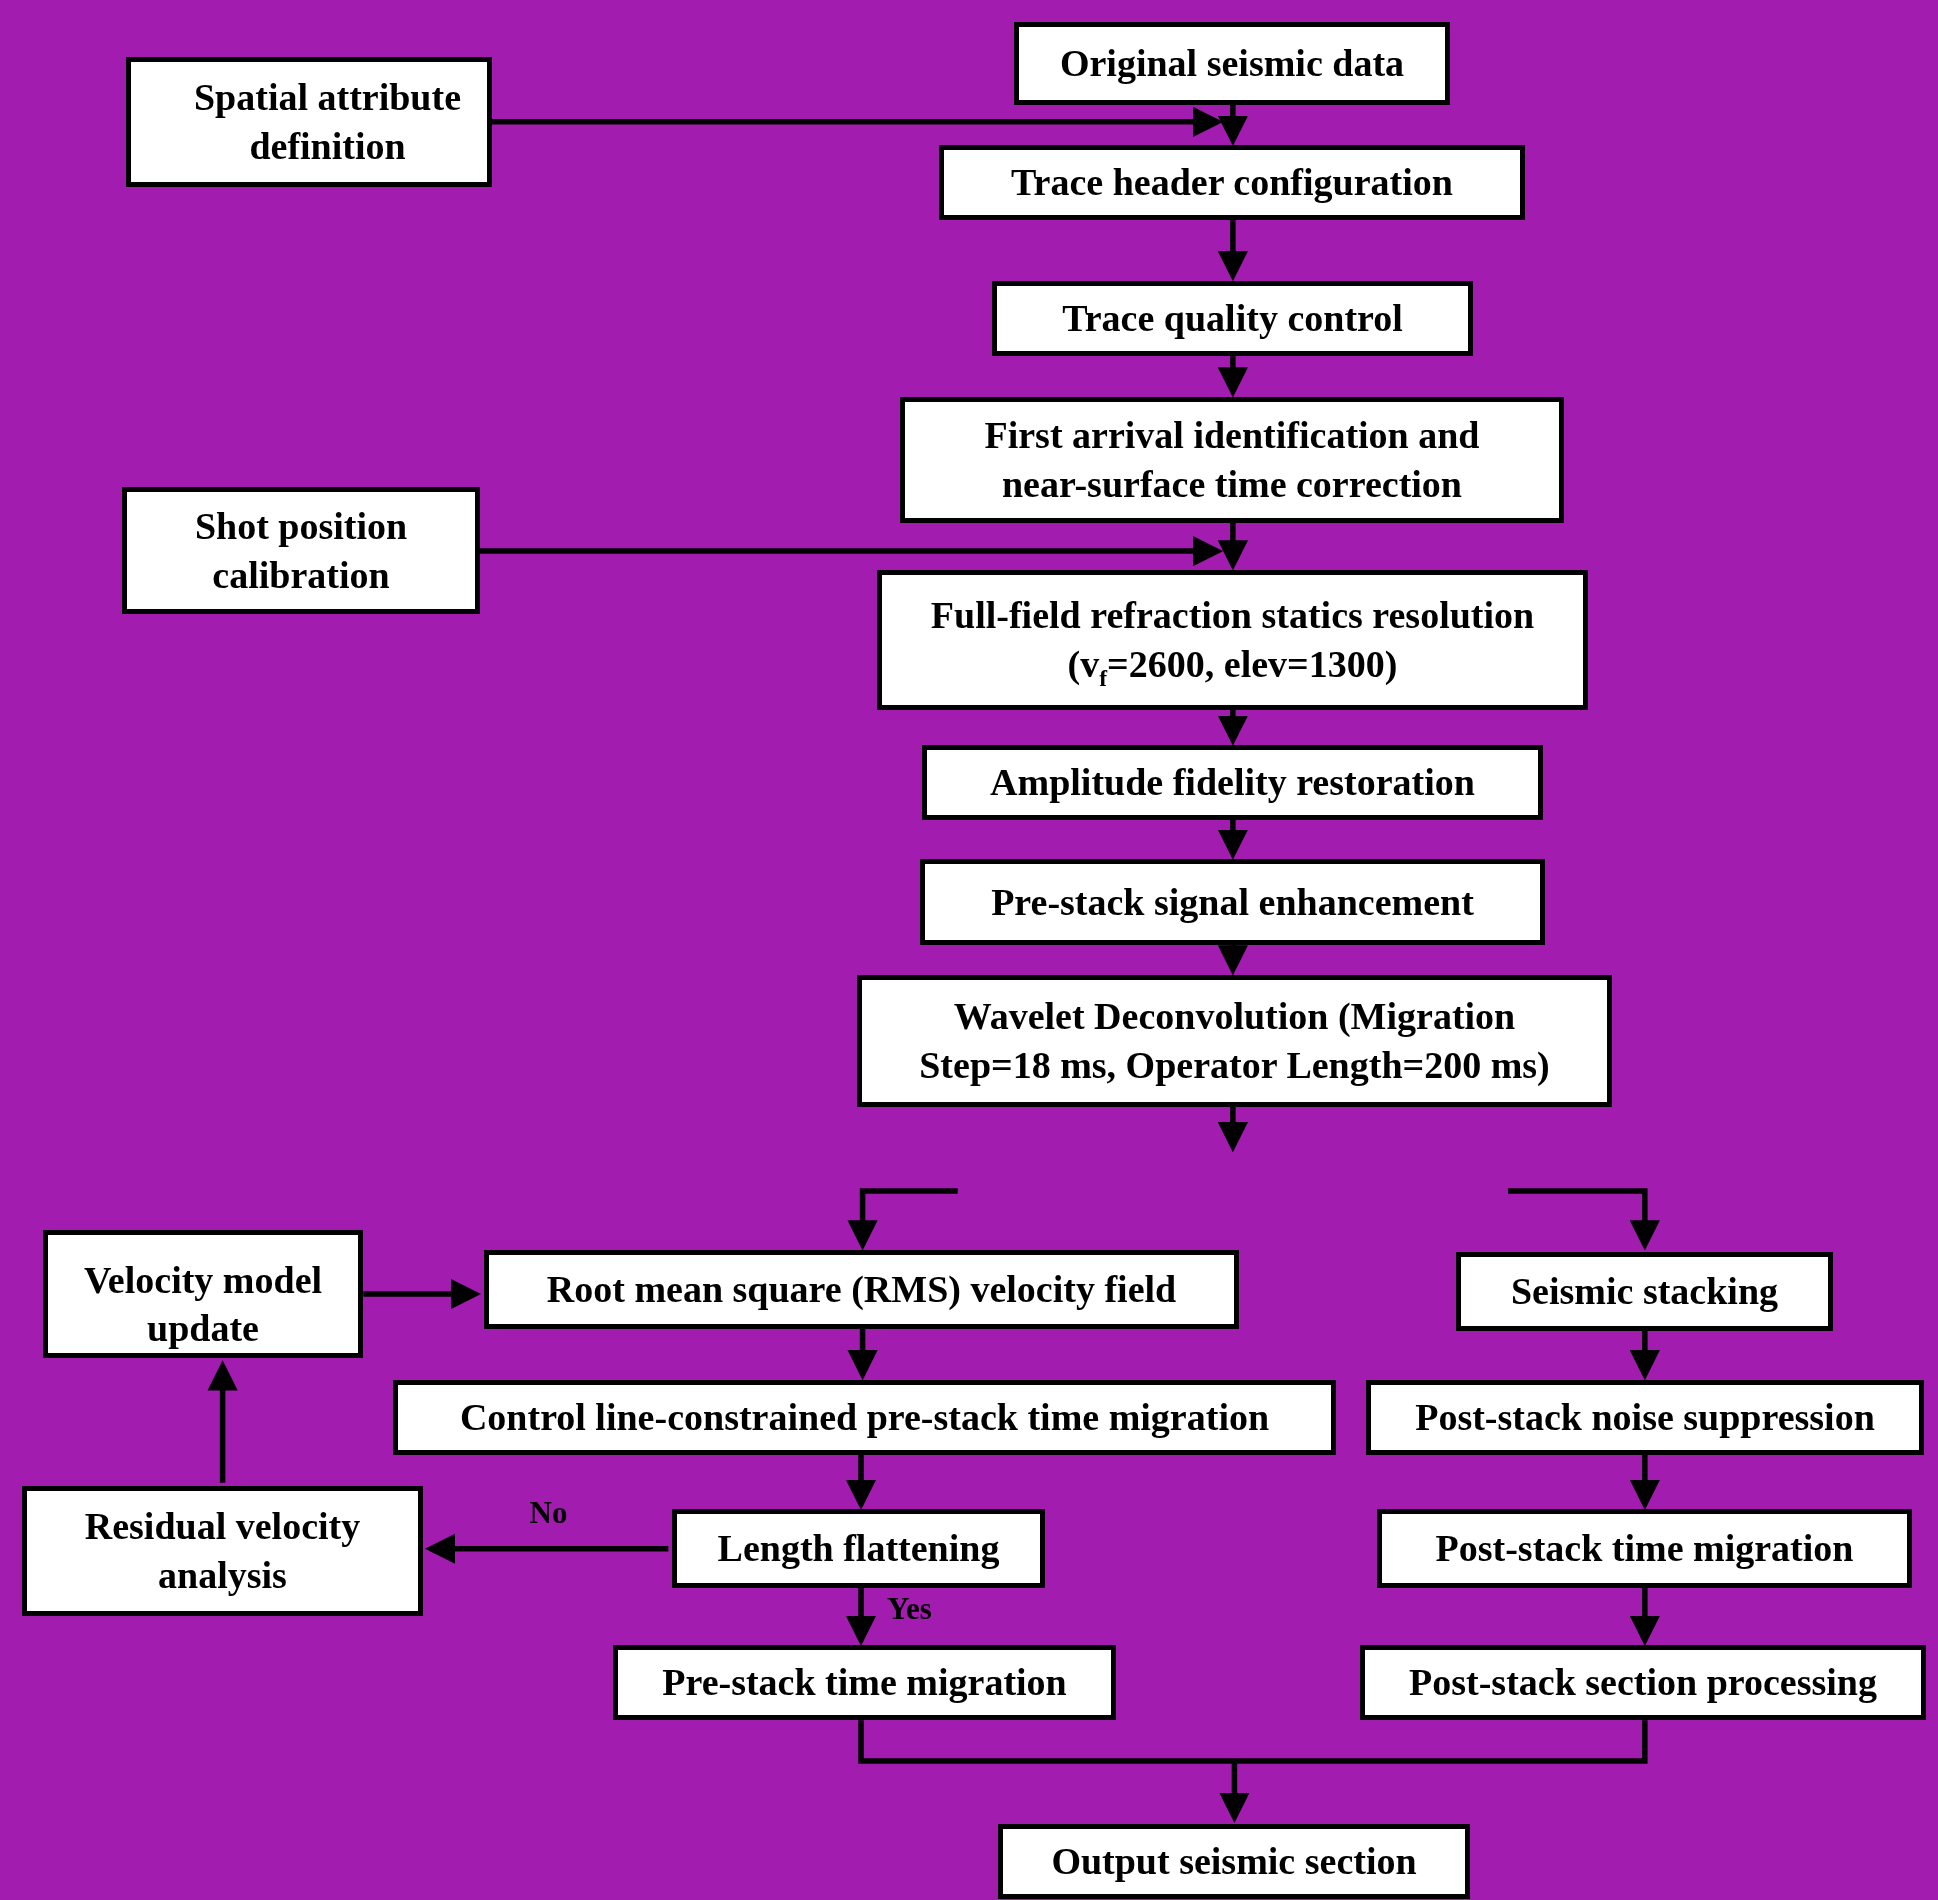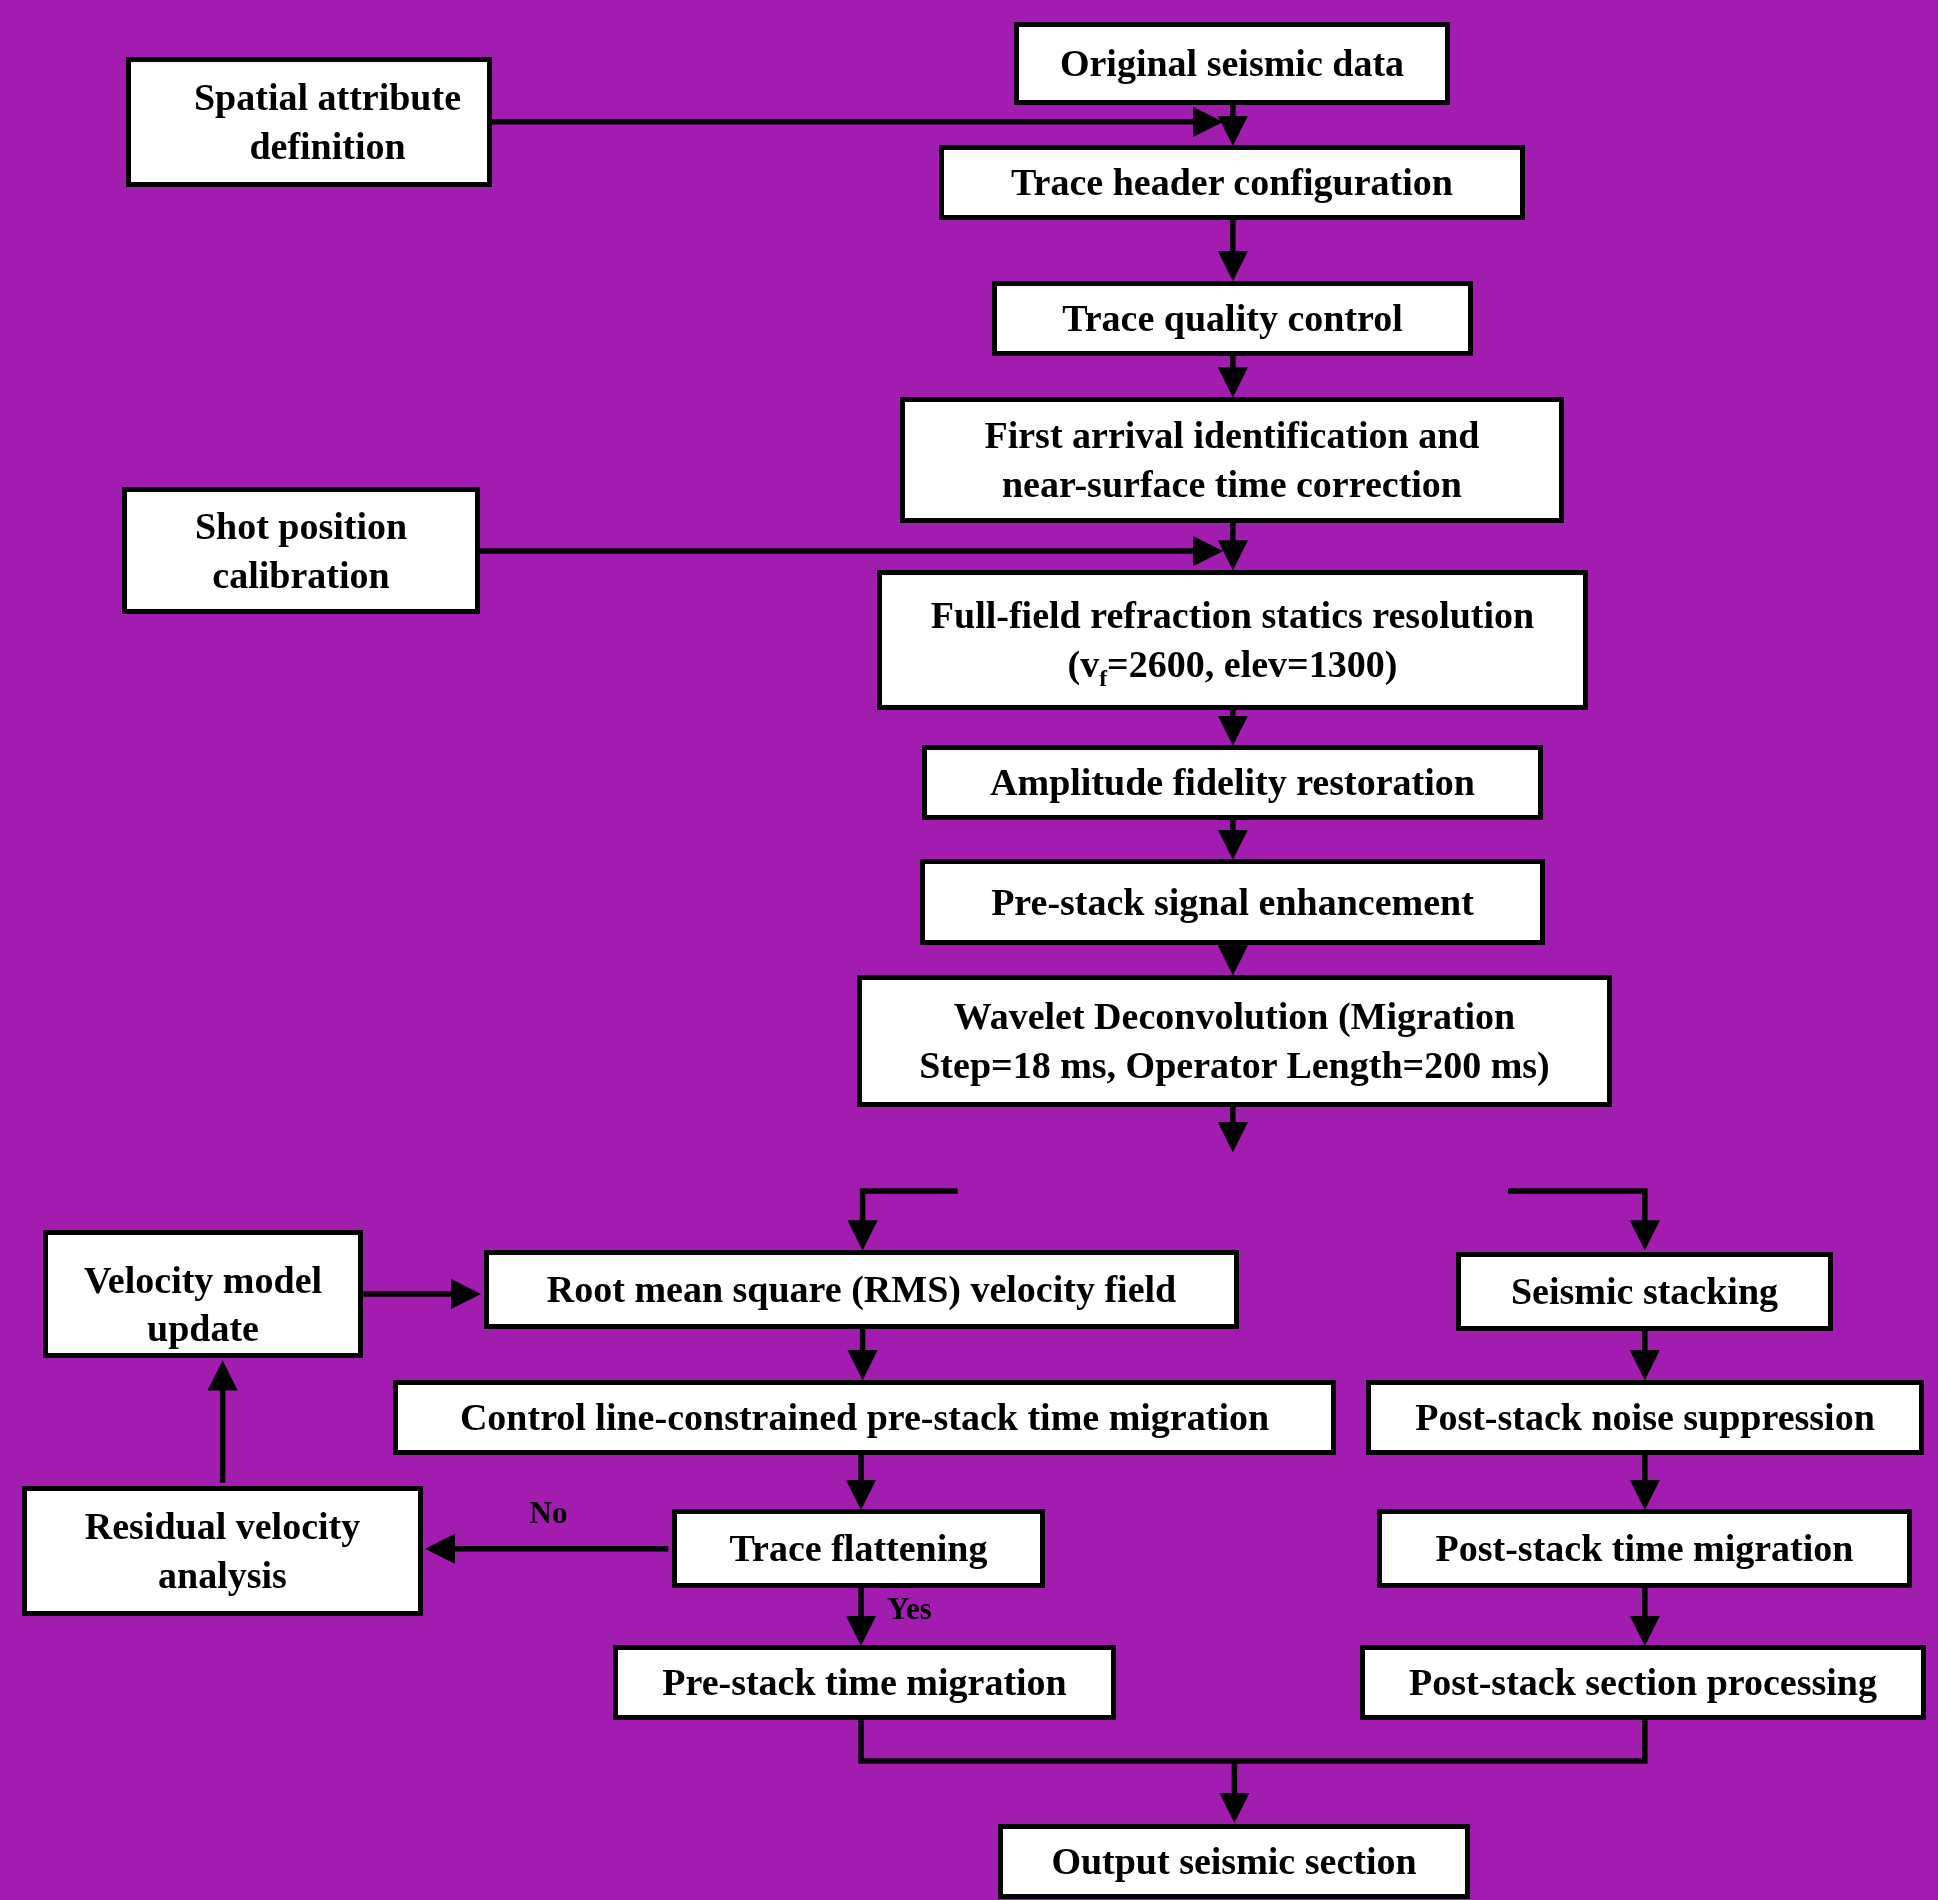--- a/index.html
+++ b/index.html
@@ -148,21 +148,21 @@
   <div class="node" style="left:1366px;top:1380px;width:558px;height:75px;">
     <span class="line">Post-stack noise suppression</span>
   </div>
 
   <div class="node" style="left:22px;top:1486px;width:401px;height:130px;">
     <span class="line">Residual velocity</span>
     <span class="line">analysis</span>
   </div>
 
   <div class="node" style="left:672px;top:1509px;width:373px;height:79px;">
-    <span class="line">Trace flattening</span>
+    <span class="line">Length flattening</span>
   </div>
 
   <div class="node" style="left:1377px;top:1509px;width:535px;height:79px;">
     <span class="line">Post-stack time migration</span>
   </div>
 
   <div class="node" style="left:613px;top:1645px;width:503px;height:75px;">
     <span class="line">Pre-stack time migration</span>
   </div>
 

